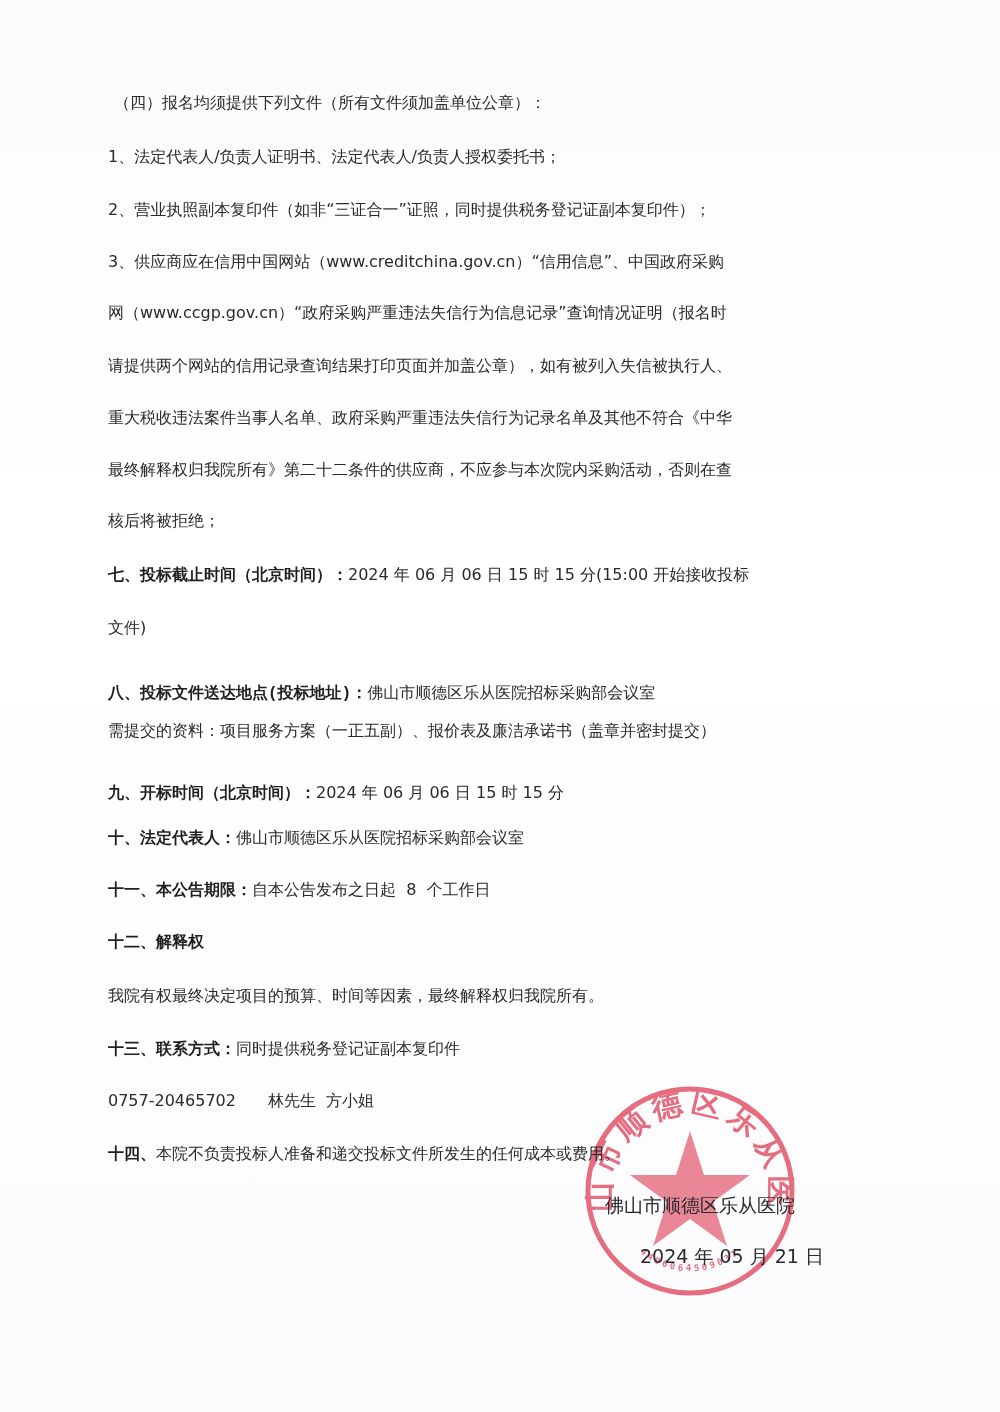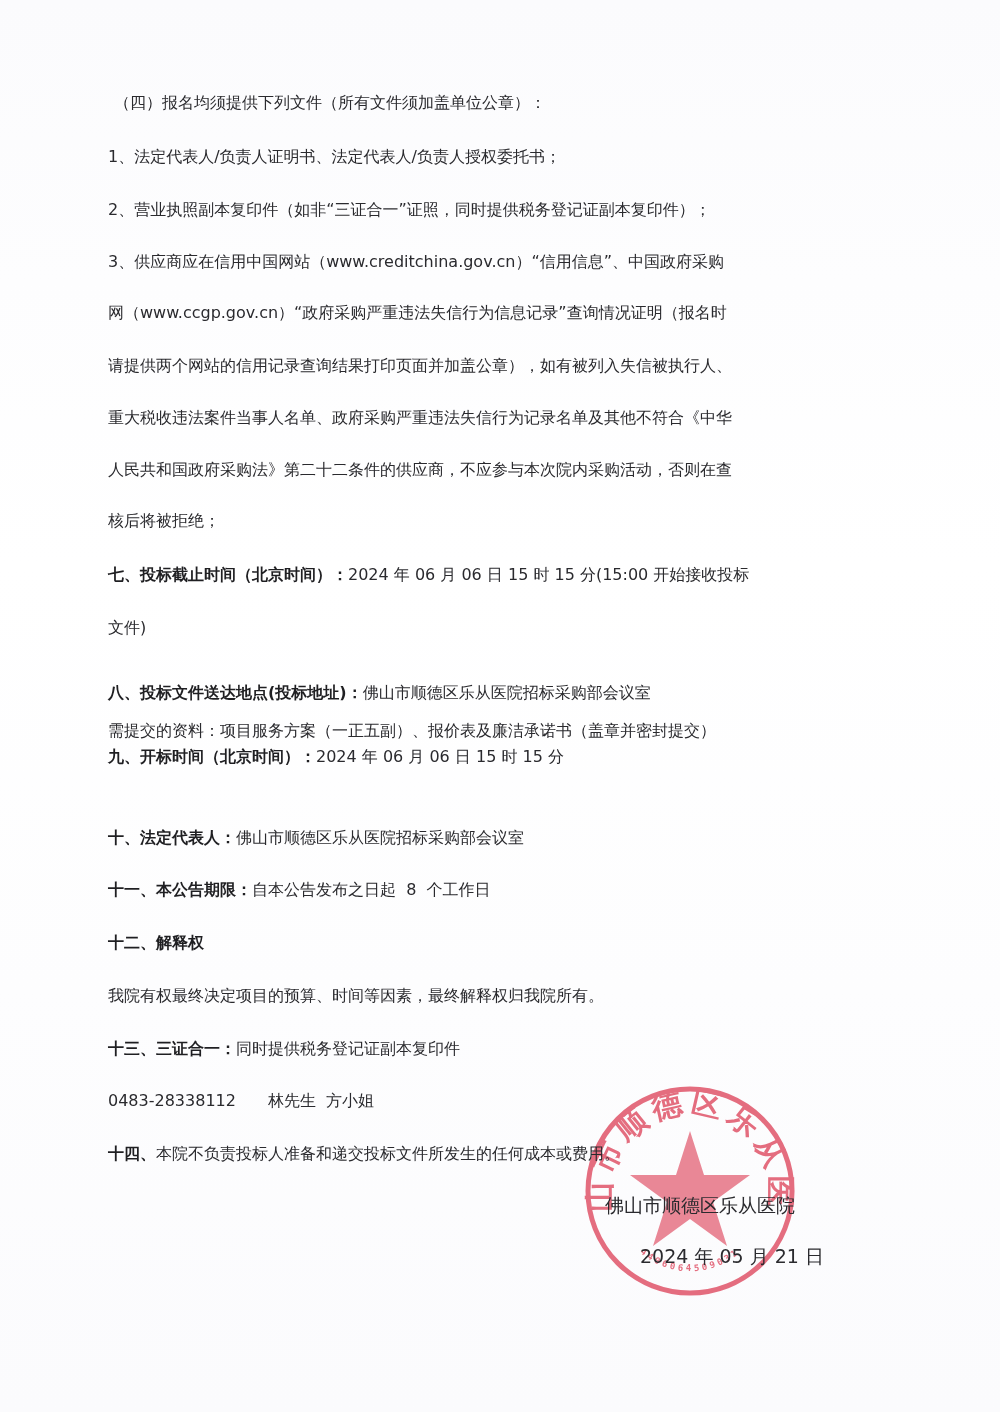--- a/index.html
+++ b/index.html
@@ -23,21 +23,21 @@
   }
   .line {
     position: absolute;
     left: 108px;
     white-space: nowrap;
     font-size: 16px;
     line-height: 26px;
     letter-spacing: 0px;
   }
   .line.indent { left: 114px; }
-  .b { font-weight: bold; color: #1f1f22; }
+  .b { font-weight: bold; color: #1f1f22; font-family: Liberation Mono, monospace; }
   .sig {
     position: absolute;
     white-space: nowrap;
     font-size: 19px;
     line-height: 26px;
     z-index: 3;
   }
   .stamp {
     position: absolute;
     left: 582px;
@@ -70,53 +70,53 @@
   </svg>
 
   <div class="text-layer">
     <div class="line indent" style="top:90px">（四）报名均须提供下列文件（所有文件须加盖单位公章）：</div>
     <div class="line" style="top:144px">1、法定代表人/负责人证明书、法定代表人/负责人授权委托书；</div>
     <div class="line" style="top:197px">2、营业执照副本复印件（如非“三证合一”证照，同时提供税务登记证副本复印件）；</div>
     <div class="line" style="top:249px">3、供应商应在信用中国网站（www.creditchina.gov.cn）“信用信息”、中国政府采购</div>
     <div class="line" style="top:300px">网（www.ccgp.gov.cn）“政府采购严重违法失信行为信息记录”查询情况证明（报名时</div>
     <div class="line" style="top:353px">请提供两个网站的信用记录查询结果打印页面并加盖公章），如有被列入失信被执行人、</div>
     <div class="line" style="top:405px">重大税收违法案件当事人名单、政府采购严重违法失信行为记录名单及其他不符合《中华</div>
-    <div class="line" style="top:457px">人民共和国政府采购法》第二十二条件的供应商，不应参与本次院内采购活动，否则在查</div>
+    <div class="line" style="top:457px">最终解释权归我院所有》第二十二条件的供应商，不应参与本次院内采购活动，否则在查</div>
     <div class="line" style="top:508px">核后将被拒绝；</div>
 
     <div class="line" style="top:562px">
       <span class="b">七、投标截止时间（北京时间）：</span><span>2024 年 06 月 06 日 15 时 15 分(15:00 开始接收投标</span>
     </div>
     <div class="line" style="top:615px">文件)</div>
 
     <div class="line" style="top:680px">
       <span class="b">八、投标文件送达地点(投标地址)：</span><span>佛山市顺德区乐从医院招标采购部会议室</span>
     </div>
     <div class="line" style="top:718px">需提交的资料：项目服务方案（一正五副）、报价表及廉洁承诺书（盖章并密封提交）</div>
 
-    <div class="line" style="top:744px">
+    <div class="line" style="top:780px">
       <span class="b">九、开标时间（北京时间）：</span><span>2024 年 06 月 06 日 15 时 15 分</span>
     </div>
 
     <div class="line" style="top:825px">
       <span class="b">十、法定代表人：</span><span>佛山市顺德区乐从医院招标采购部会议室</span>
     </div>
 
     <div class="line" style="top:877px">
       <span class="b">十一、本公告期限：</span><span style="white-space:pre">自本公告发布之日起  8  个工作日</span>
     </div>
 
     <div class="line b" style="top:930px">十二、解释权</div>
     <div class="line" style="top:983px">我院有权最终决定项目的预算、时间等因素，最终解释权归我院所有。</div>
 
     <div class="line" style="top:1036px">
-      <span class="b">十三、三证合一：</span><span>同时提供税务登记证副本复印件</span>
+      <span class="b">十三、联系方式：</span><span>同时提供税务登记证副本复印件</span>
     </div>
     <div class="line" style="top:1088px">
-      <span>0483-28338112</span><span style="display:inline-block;width:32px"></span><span style="white-space:pre">林先生  方小姐</span>
+      <span>0757-20465702</span><span style="display:inline-block;width:32px"></span><span style="white-space:pre">林先生  方小姐</span>
     </div>
 
     <div class="line" style="top:1141px">
       <span class="b">十四、</span><span>本院不负责投标人准备和递交投标文件所发生的任何成本或费用。</span>
     </div>
 
     <div class="sig" style="left:605px; top:1192px">佛山市顺德区乐从医院</div>
     <div class="sig" style="left:640px; top:1243px">2024 年 05 月 21 日</div>
   </div>
 </div>

